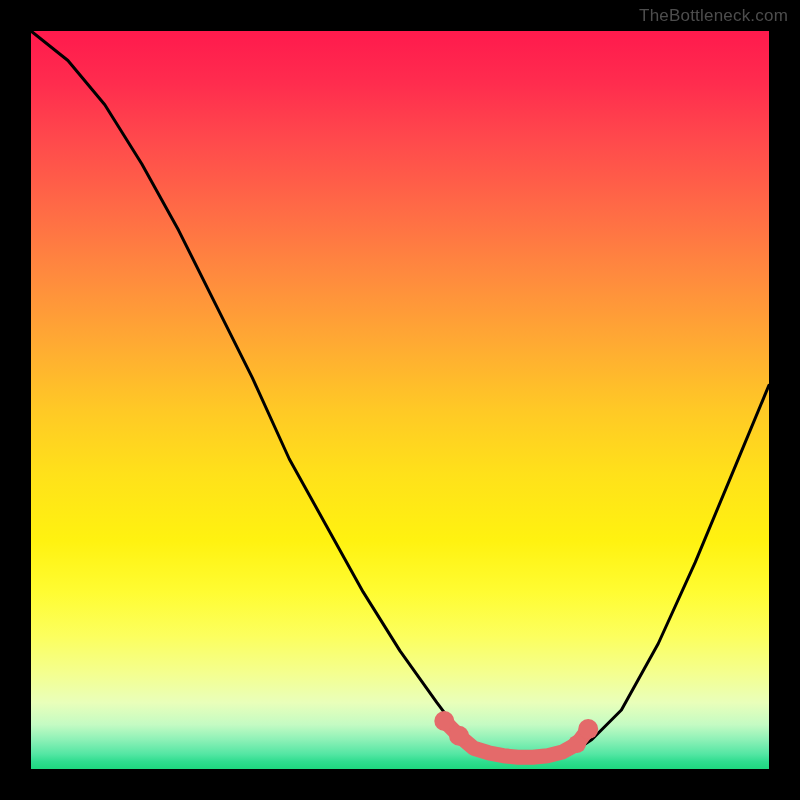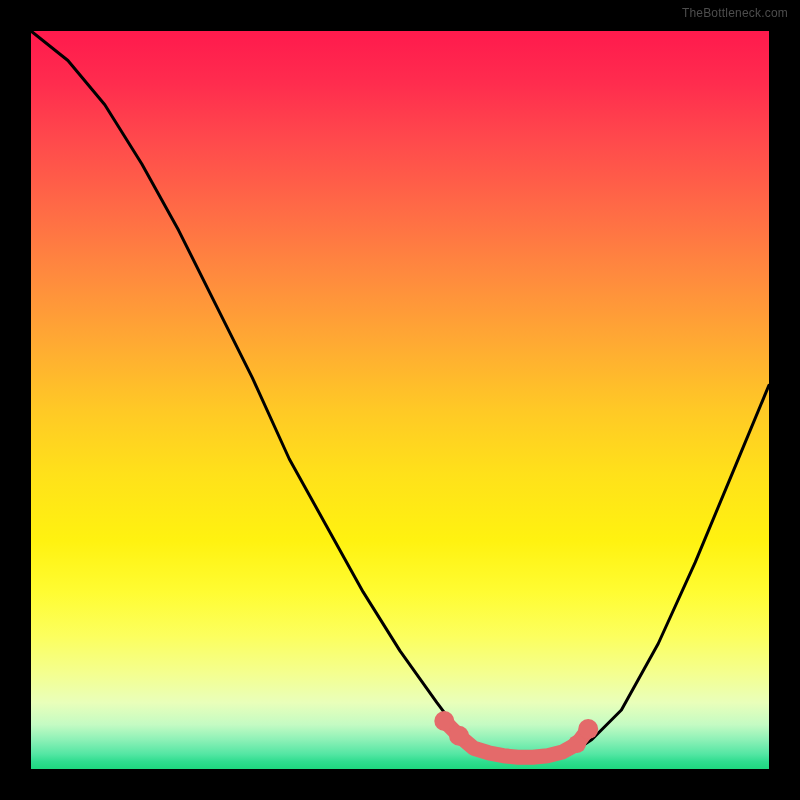--- a/index.html
+++ b/index.html
@@ -46,21 +46,21 @@
       #2fdd8f 99%,
       #1ed87f 100%
     );
     overflow: hidden;
   }
   .watermark {
     position: absolute;
     top: 6px;
     right: 12px;
     color: #4d4d4d;
-    font-size: 12px;
+    font-size: 17px;
     font-weight: 500;
     letter-spacing: 0.2px;
   }
   svg.curves {
     position: absolute;
     left: 0;
     top: 0;
     width: 738px;
     height: 738px;
   }

